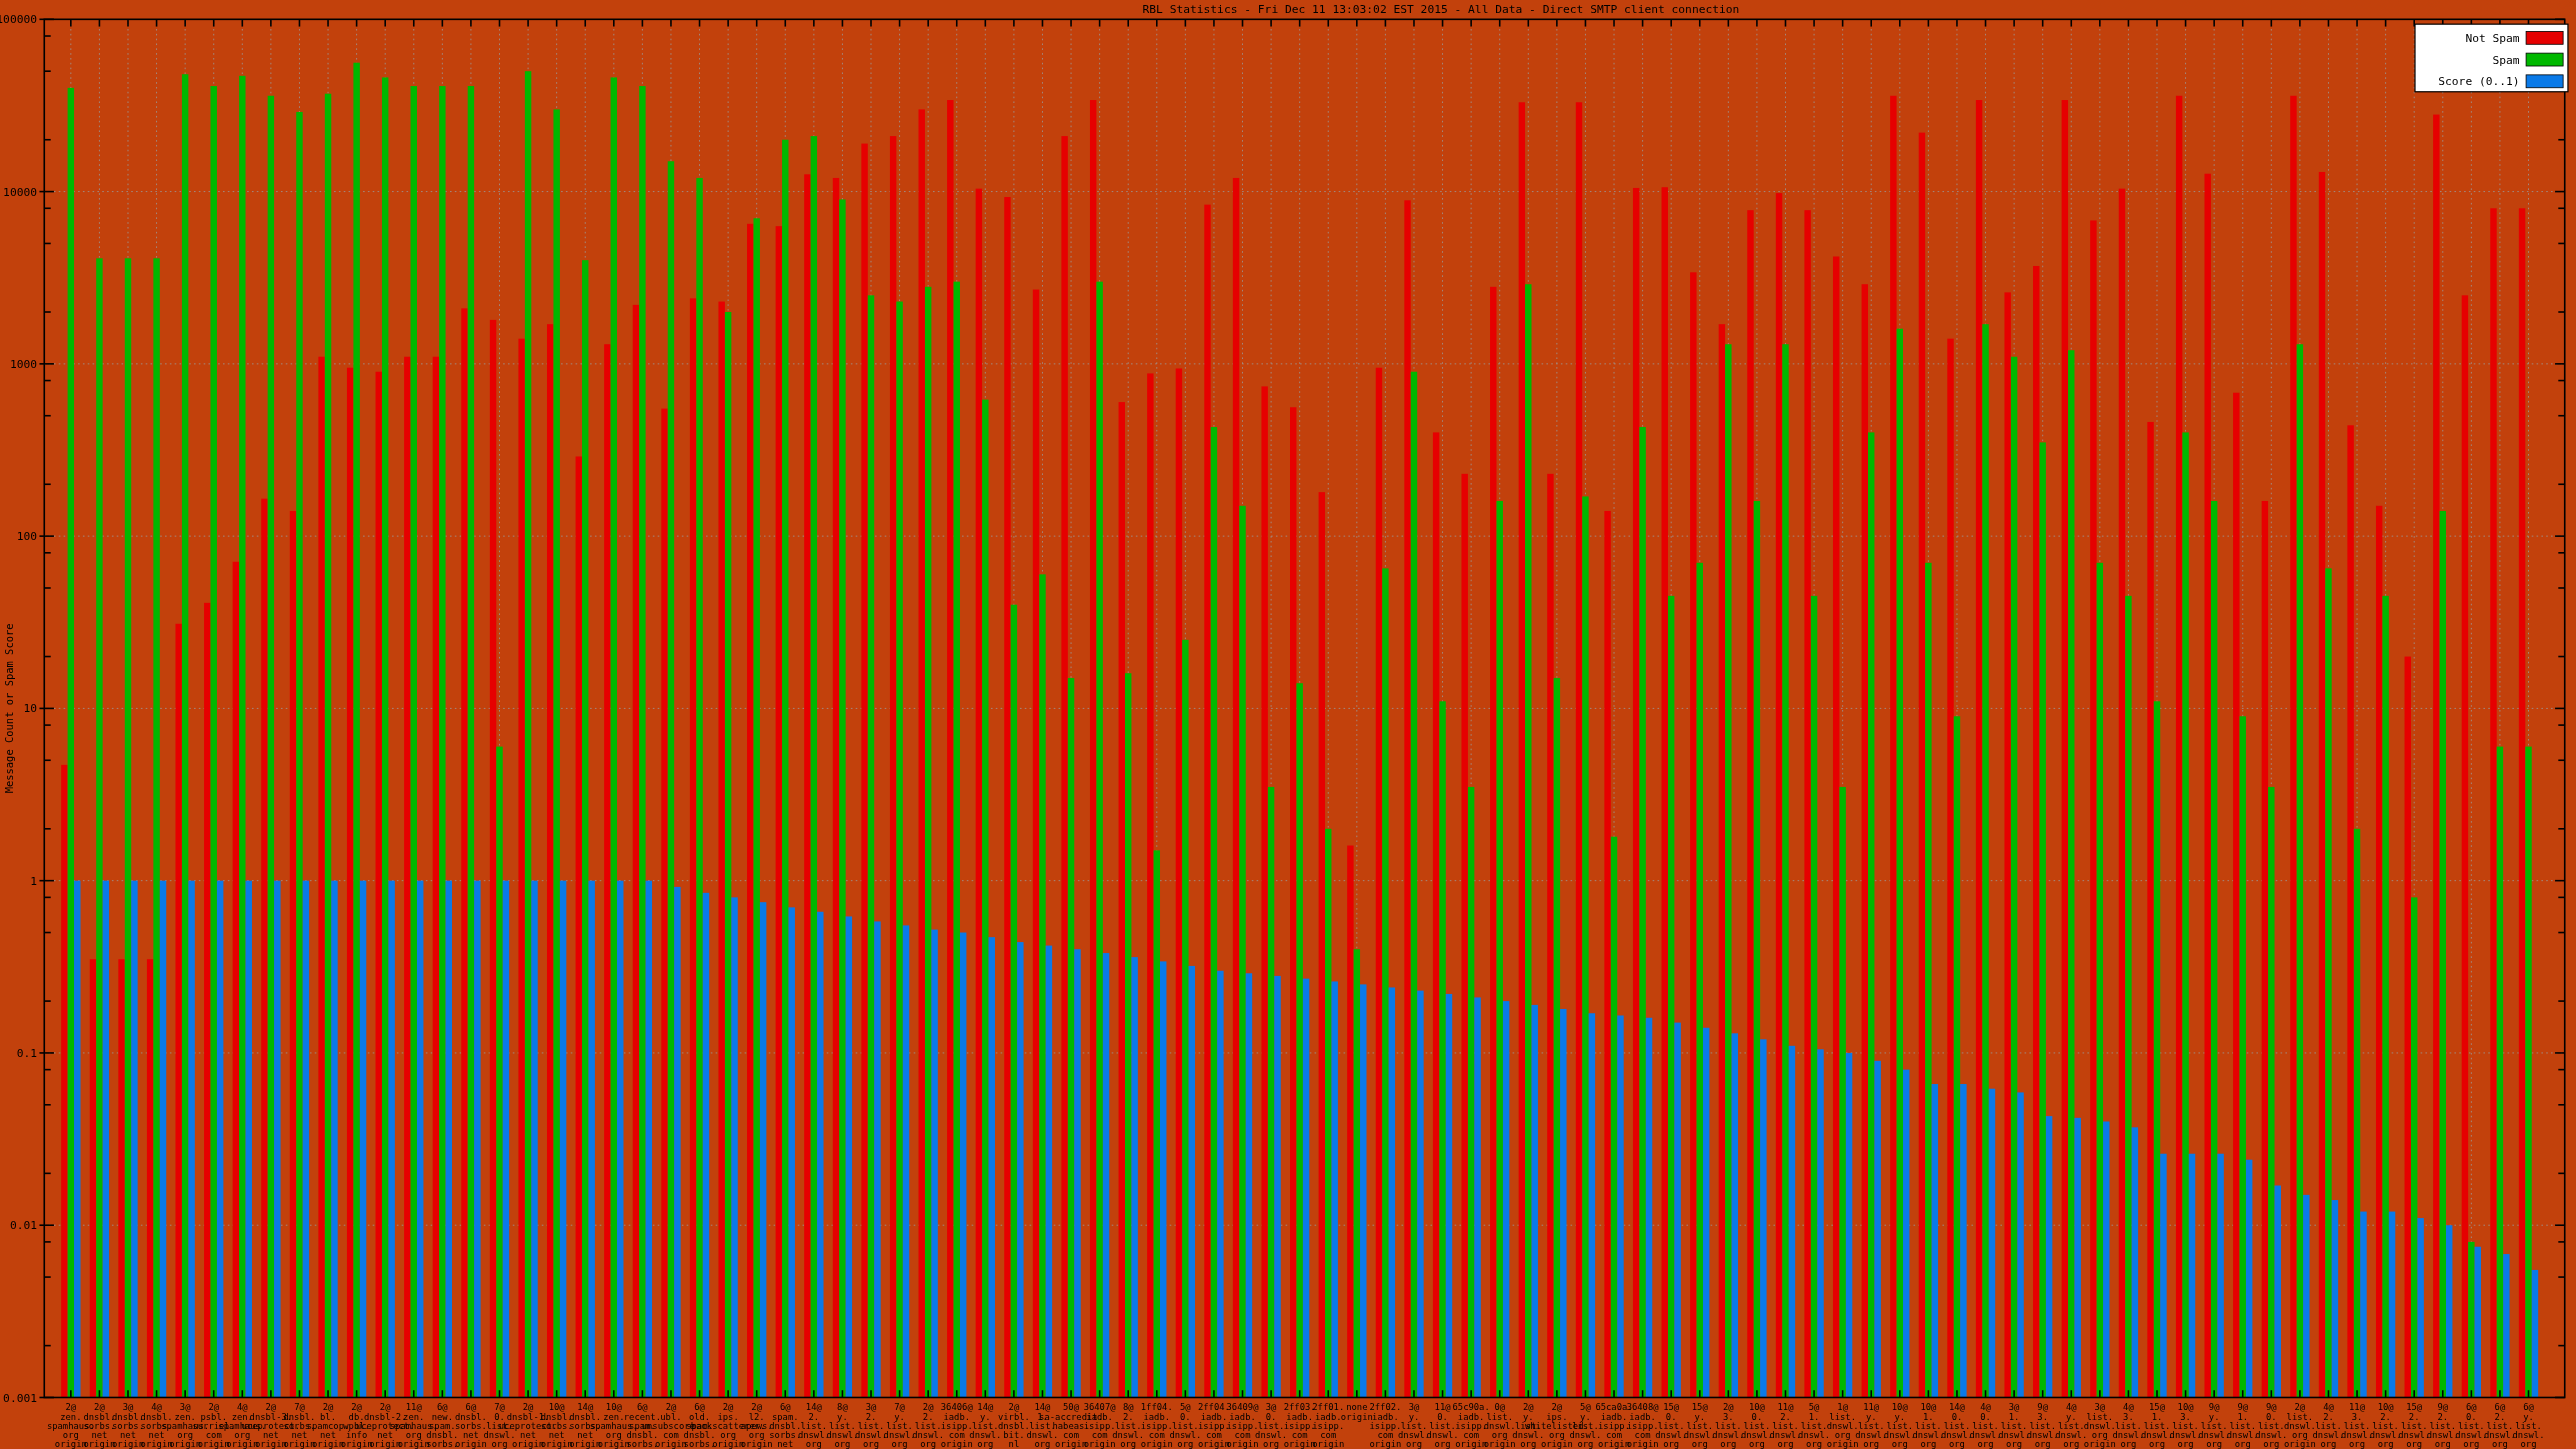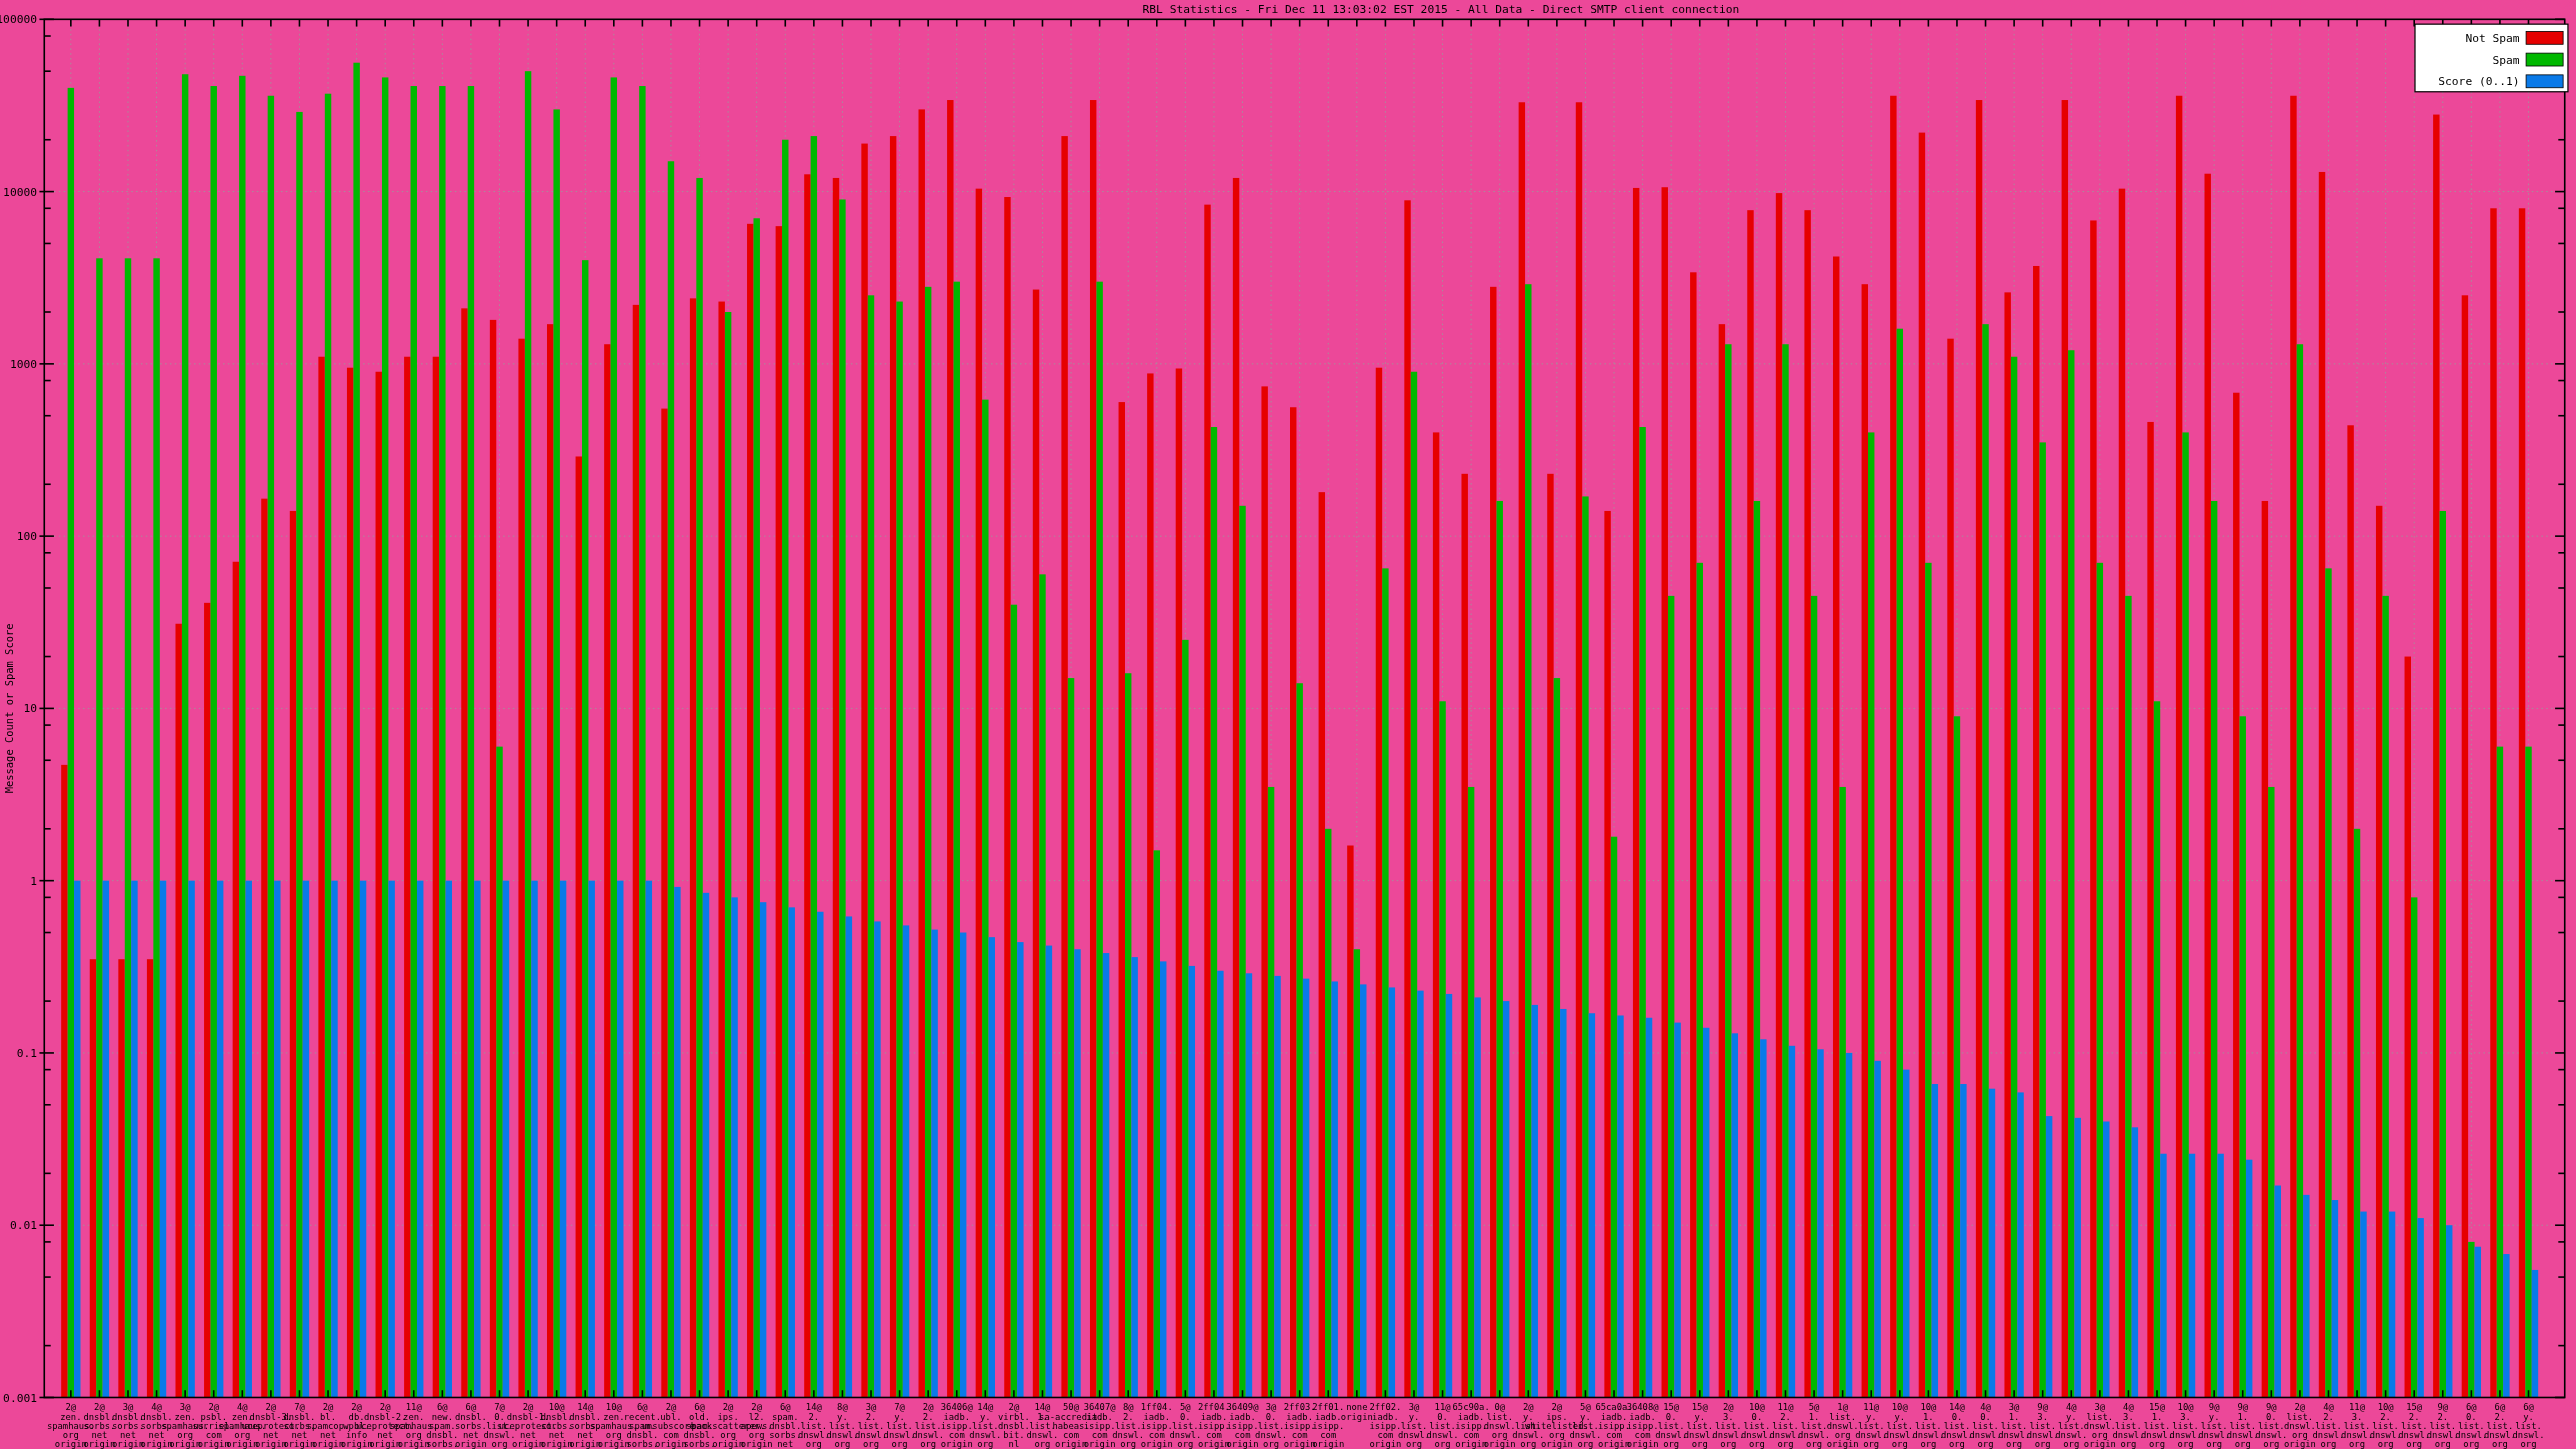--- a/index.html
+++ b/index.html
@@ -1,16 +1,16 @@
 <!DOCTYPE html>
 <html style="font-size:13px"><head>
 <meta charset="utf-8">
 <style>
   html,body{margin:0;padding:0;background:#ffffff;}
-  .page{position:relative;width:2576px;height:1449px;background:#ec4899;
+  .page{position:relative;width:2576px;height:1449px;background:#c2410c;
         font-family:"DejaVu Sans Mono","Liberation Mono",monospace;}
   svg text{font-family:"DejaVu Sans Mono","Liberation Mono",monospace;fill:#000;}
   .title-text{font-size:14px;}
   .ylab{font-size:14px;}
   .axis-title{font-size:13px;}
   .legend-label{font-size:14px;}
   .xlab{font-size:11px;}
 </style>
 </head>
 <body>

